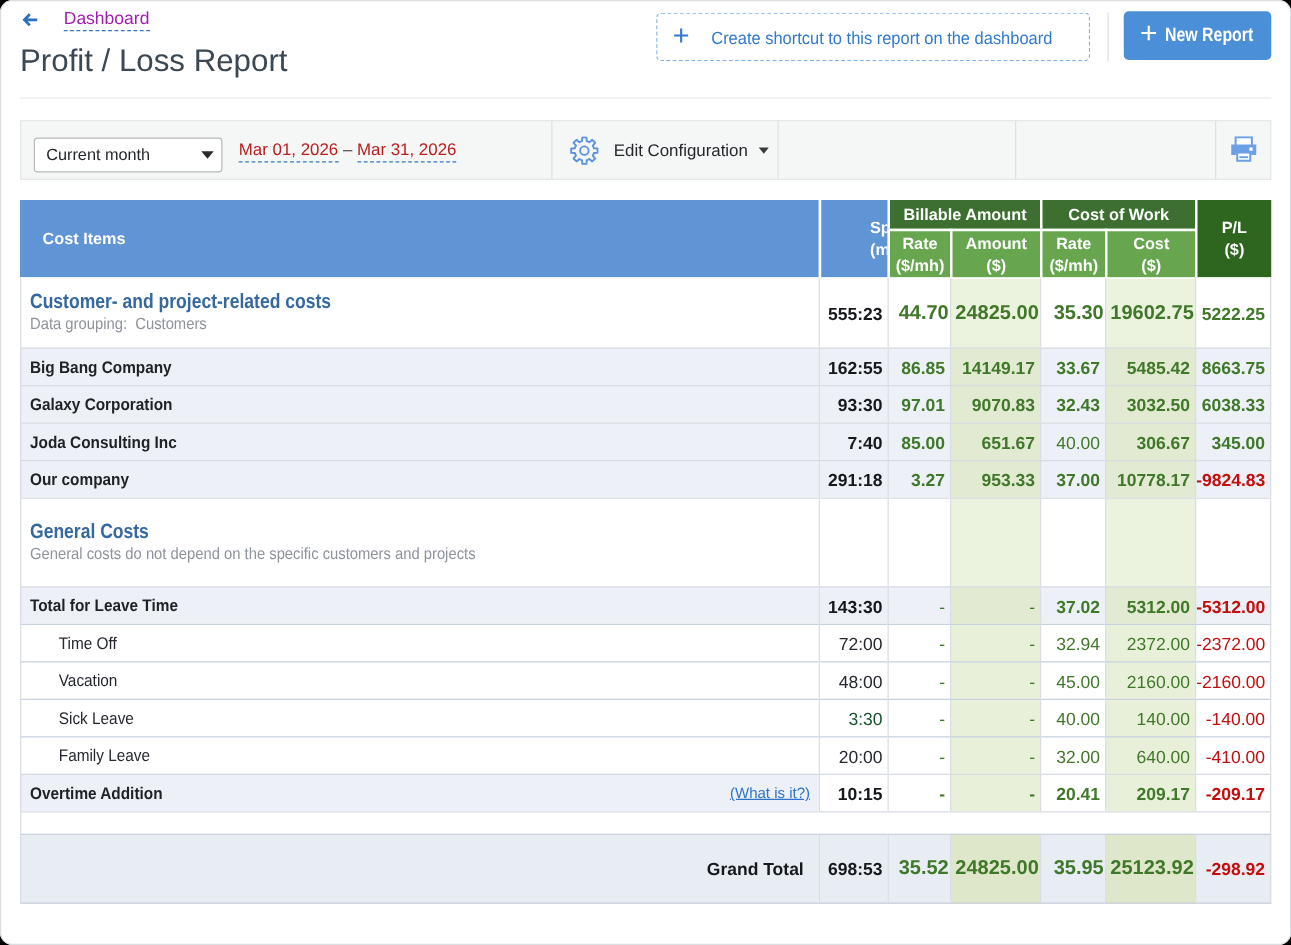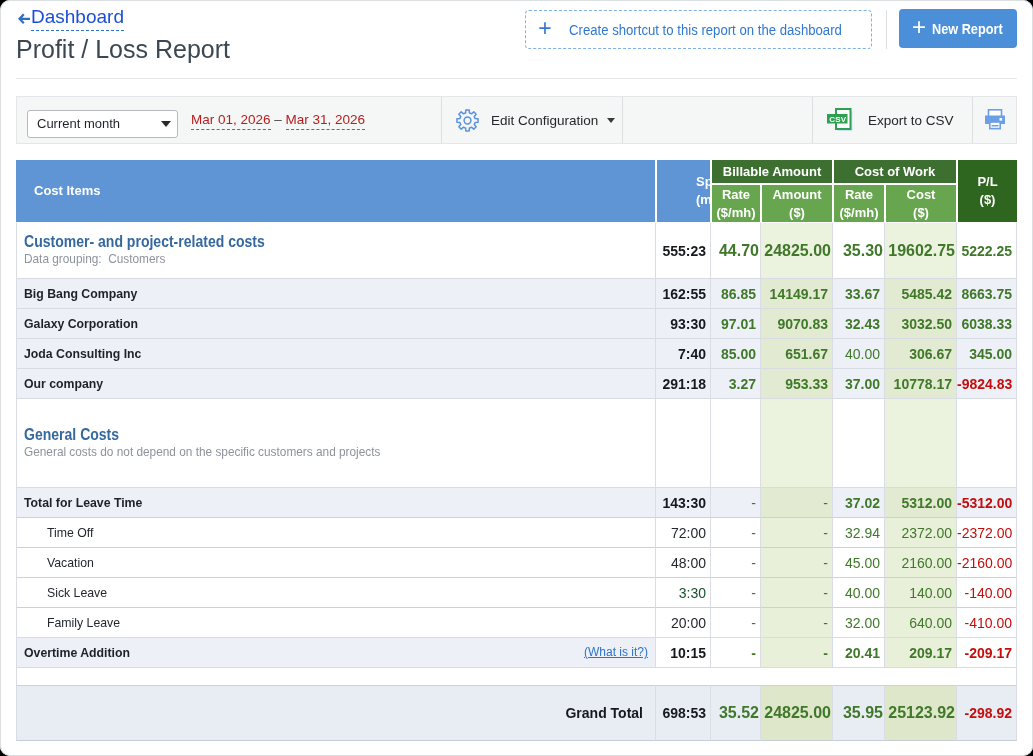--- a/index.html
+++ b/index.html
@@ -1,20 +1,20 @@
 <!DOCTYPE html>
 <html><head>
 <meta charset="utf-8">
 <style>
 * { margin:0; padding:0; box-sizing:border-box; }
 html,body { width:1033px; height:756px; background:#000; }
 body { font-family:"Liberation Sans", sans-serif; }
 .page { position:relative; width:1033px; height:756px; background:#fff; border-radius:10px; overflow:hidden; box-shadow:inset 0 0 0 1px #dcdfe2; }
 .back { position:absolute; left:17px; top:6px; display:flex; align-items:center; }
-.back a { font-size:19px; color:#1d4ed8; text-decoration:none; border-bottom:1px dashed #2e74c8; padding-bottom:2px; margin-left:1px; }
+.back a { font-size:14px; color:#a21caf; text-decoration:none; border-bottom:1px dashed #2e74c8; padding-bottom:2px; margin-left:21px; }
 .title { position:absolute; left:16px; top:35px; font-size:25px; color:#3b4752; }
 .shortcut { position:absolute; left:525px; top:10px; width:347px; height:39px; border:1px dashed #7fb0e8; border-radius:4px; display:flex; align-items:center; justify-content:center; color:#3079cf; font-size:14px; white-space:nowrap; }
 .shortcut .plus { font-size:23px; font-weight:400; margin-right:17px; color:#3079cf; margin-top:-3px; }
 .vsep { position:absolute; left:886px; top:10px; width:1px; height:39px; background:#dcdfe2; }
 .newreport { position:absolute; left:899px; top:9px; width:118px; height:39px; background:#4a8fd8; border-radius:4px; display:flex; align-items:center; color:#fff; font-size:15.5px; font-weight:bold; padding-left:13px; white-space:nowrap; }
 .newreport .plus { font-size:24px; font-weight:400; margin-right:6px; margin-top:-3px; }
 .newreport .lbl { transform:scaleX(0.82); transform-origin:left center; display:inline-block; }
 .hline { position:absolute; left:16px; top:78px; width:1001px; height:1px; background:#e8eaed; }
 
 .toolbar { position:absolute; left:16px; top:96px; width:1001px; height:48px; background:#f5f6f6; border:1px solid #e4e7e9; }
@@ -92,29 +92,20 @@
     <div class="select">Current month<span class="car"></span></div>
     <div class="dates"><span class="dlink">Mar 01, 2026</span> – <span class="dlink">Mar 31, 2026</span></div>
     <div class="editcfg">
       <svg style="margin-left:15px" width="23" height="23" viewBox="0 0 23 23" fill="none" stroke="#5b92e0" stroke-width="1.5" stroke-linejoin="round">
         <path d="M 9.61 3.93 L 9.83 0.93 L 13.17 0.93 L 13.39 3.93 L 14.12 4.15 L 14.82 4.44 L 15.52 4.81 L 17.79 2.84 L 20.16 5.21 L 18.19 7.48 L 18.55 8.16 L 18.84 8.86 L 19.07 9.61 L 22.07 9.83 L 22.07 13.17 L 19.07 13.39 L 18.85 14.12 L 18.56 14.82 L 18.19 15.52 L 20.16 17.79 L 17.79 20.16 L 15.52 18.19 L 14.84 18.55 L 14.14 18.84 L 13.39 19.07 L 13.17 22.07 L 9.83 22.07 L 9.61 19.07 L 8.88 18.85 L 8.18 18.56 L 7.48 18.19 L 5.21 20.16 L 2.84 17.79 L 4.81 15.52 L 4.45 14.84 L 4.16 14.14 L 3.93 13.39 L 0.93 13.17 L 0.93 9.83 L 3.93 9.61 L 4.15 8.88 L 4.44 8.18 L 4.81 7.48 L 2.84 5.21 L 5.21 2.84 L 7.48 4.81 L 8.16 4.45 L 8.86 4.16 Z"></path>
         <circle cx="11.5" cy="11.5" r="3.4"></circle>
       </svg>
       <span class="txt">Edit Configuration</span>
         <span class="car"></span>
     </div>
-    <div class="export">
-      <svg style="margin-left:15px" width="27" height="26" viewBox="0 0 27 26">
-        <rect x="11.5" y="4" width="15" height="20" fill="#cfdef5"></rect>
-        <rect x="10" y="2" width="14.5" height="20" fill="#fff" stroke="#2ea150" stroke-width="2"></rect>
-        <rect x="1" y="7" width="20.5" height="9.5" fill="#2ea150"></rect>
-        <text x="3.2" y="14.6" font-family="Liberation Sans, sans-serif" font-size="8" font-weight="bold" fill="#fff" letter-spacing="0.2">CSV</text>
-      </svg>
-      <span class="txt">Export to CSV</span>
-    </div>
     <svg style="position:absolute;left:967px;top:12px" width="22" height="21" viewBox="0 0 22 21">
       <rect x="4.5" y="0.8" width="13" height="7.5" fill="#fff" stroke="#6b9fe6" stroke-width="1.6"></rect>
       <path d="M1 6.5 h20 v8.5 h-4 v-2 h-12 v2 h-4 Z" fill="#6b9fe6"></path>
       <rect x="15.5" y="9" width="2.6" height="2.6" fill="#fff"></rect>
       <rect x="5.8" y="13 " width="10.4" height="6.6" fill="#fff" stroke="#6b9fe6" stroke-width="1.6"></rect>
       <rect x="7.5" y="16" width="7" height="1.5" fill="#6b9fe6"></rect>
     </svg>
   </div>
   <table>
     <colgroup>
@@ -183,21 +174,21 @@
       </tr>
       <tr class="gray" style="height:30px">
         <td class="first bname"><span class="cx2">Our company</span></td>
         <td class="num spent vb">291:18</td>
         <td class="num g b vb">3.27</td>
         <td class="num g b grn vb">953.33</td>
         <td class="num g b vb">37.00</td>
         <td class="num g b grn vb">10778.17</td>
         <td class="num r b vb last" style="font-weight:bold">-9824.83</td>
       </tr>
-      <tr class="sect" style="height:89px">
+      <tr class="sect" style="height:71px">
         <td class="first" style="border-top:1px solid #d7dbe2">
             <div class="sectname"><span class="cx">General Costs</span></div>
             <div class="sectdesc"><span class="cx2">General costs do not depend on the specific customers and projects</span></div>
           </td>
         <td class="vb" style="border-top:1px solid #d7dbe2"></td>
         <td class="vb" style="border-top:1px solid #d7dbe2"></td>
         <td class="grn vb" style="border-top:1px solid #d7dbe2"></td>
         <td class="vb" style="border-top:1px solid #d7dbe2"></td>
         <td class="grn vb" style="border-top:1px solid #d7dbe2"></td>
         <td class="vb last" style="border-top:1px solid #d7dbe2"></td>

